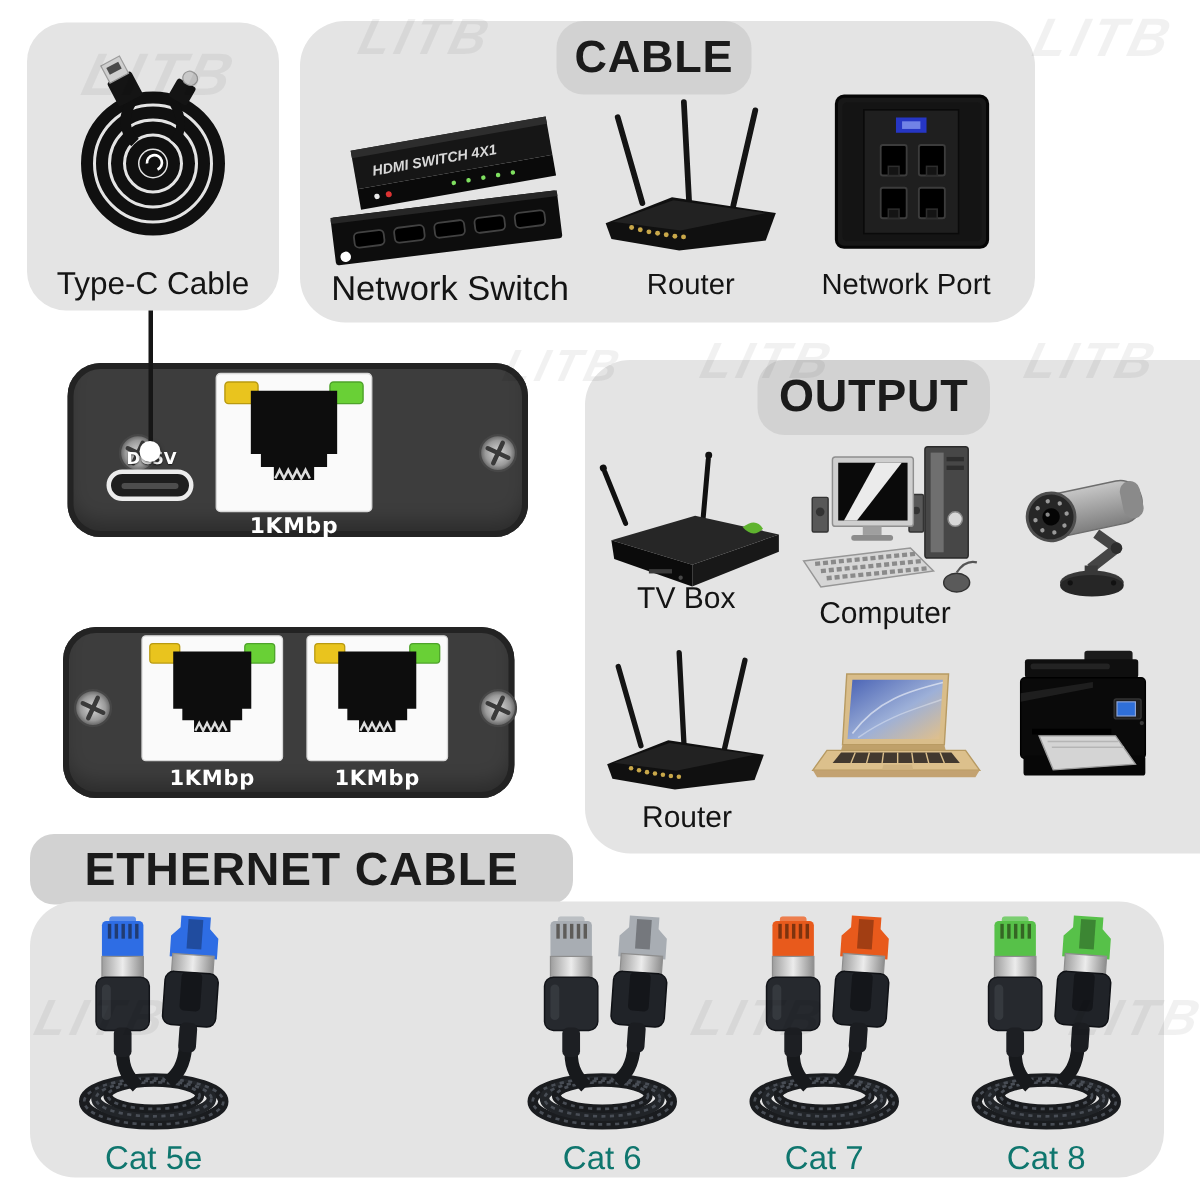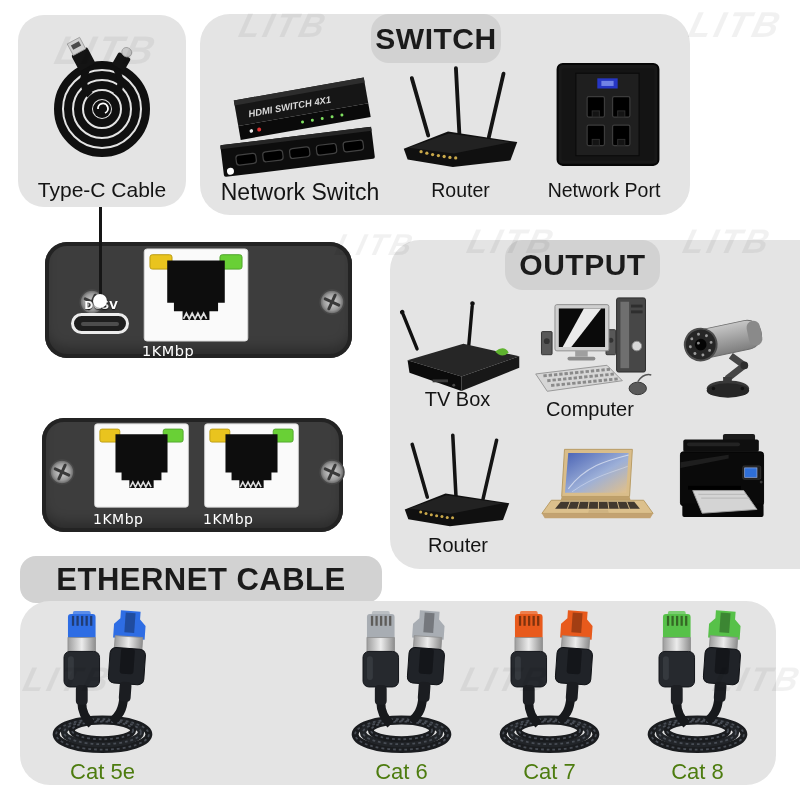--- a/index.html
+++ b/index.html
@@ -7,34 +7,34 @@
         font-family:"Liberation Sans",sans-serif;color:#141414;}
   .abs{position:absolute;}
   .panel{position:absolute;background:var(--panel,#e4e4e4);border-radius:30px;}
   .card{position:absolute;background:var(--panel,#e4e4e4);border-radius:26px;}
   .hdr{position:absolute;background:var(--header_box,#d2d2d2);border-radius:18px;
        display:flex;align-items:center;justify-content:center;font-weight:700;
        color:#1b1b1b;letter-spacing:.5px;}
   .lbl{position:absolute;text-align:center;color:var(--label_text,#141414);font-size:20px;line-height:1.1;}
   .device{position:absolute;background:var(--device_body,#3d3d3d);border-radius:22px;
           box-shadow:inset 0 0 0 4px var(--device_border,#232323), inset 0 -10px 12px rgba(0,0,0,.28);}
-  .portlbl{position:absolute;color:#fff;font-weight:400;
+  .portlbl{position:absolute;text-align:center;color:#fff;font-weight:700;
            font-family:"DejaVu Sans",sans-serif;letter-spacing:.5px;}
   .usbc{position:absolute;width:58px;height:21px;border:3px solid #ececec;border-radius:12px;
         background:#1e1e1e;box-sizing:border-box;}
   .usbc::after{content:"";position:absolute;left:7px;right:7px;top:6px;height:4px;border-radius:2px;background:#4d4d4d;}
   .dc5v{position:absolute;text-align:center;color:#fff;font-weight:700;font-size:11px;
         font-family:"DejaVu Sans",sans-serif;text-shadow:0 1px 1px rgba(0,0,0,.6);}
   .wm{position:absolute;font-weight:800;font-style:italic;color:rgba(0,0,0,.055);
       transform:skewX(-14deg);letter-spacing:3px;z-index:1;}
   .pline{position:absolute;left:99px;top:207px;width:3px;height:92px;background:#161616;z-index:5;}
   .pdot{position:absolute;left:93px;top:294px;width:14px;height:14px;border-radius:50%;
         background:#fff;box-shadow:0 1px 3px rgba(0,0,0,.55);z-index:6;}
   .cablepair{position:absolute;top:8px;width:105px;display:flex;flex-direction:column;align-items:center;}
-  .catlbl{font-size:22px;color:#4d7c0f;margin-top:0;}
+  .catlbl{font-size:22px;color:#0f766e;margin-top:0;}
   svg{display:block;}
 </style>
 </head>
 <body>
 
 <div id="page">
 
   <svg width="0" height="0" style="position:absolute" aria-hidden="true">
     <defs>
       <linearGradient id="g-metal" x1="0" y1="0" x2="1" y2="0">
@@ -324,21 +324,21 @@
     <svg class="abs" style="left:18px;top:8px" width="132" height="138">
         <use href="#sym-typec"></use>
       </svg>
     <div class="lbl" style="left:0;bottom:6px;width:168px;font-size:21px">Type-C Cable</div>
   </div>
 
   <div class="pline"></div>
   <div class="pdot"></div>
 
   <div class="panel" style="left:200px;top:14px;width:490px;height:201px">
-    <div class="hdr" style="left:171px;top:0;width:130px;height:49px;font-size:30px">SWITCH</div>
+    <div class="hdr" style="left:171px;top:0;width:130px;height:49px;font-size:30px">CABLE</div>
     <svg class="abs" style="left:10px;top:56px" width="175" height="115">
         <use href="#sym-switch"></use>
       </svg>
     <div class="lbl" style="left:2px;top:166px;width:196px;font-size:23px">Network Switch</div>
     <svg class="abs" style="left:198px;top:44px" width="125" height="122">
         <use href="#sym-router"></use>
       </svg>
     <div class="lbl" style="left:198px;top:166px;width:125px;font-size:19.5px">Router</div>
     <svg class="abs" style="left:352px;top:46px" width="112" height="112">
         <use href="#sym-wallport"></use>

